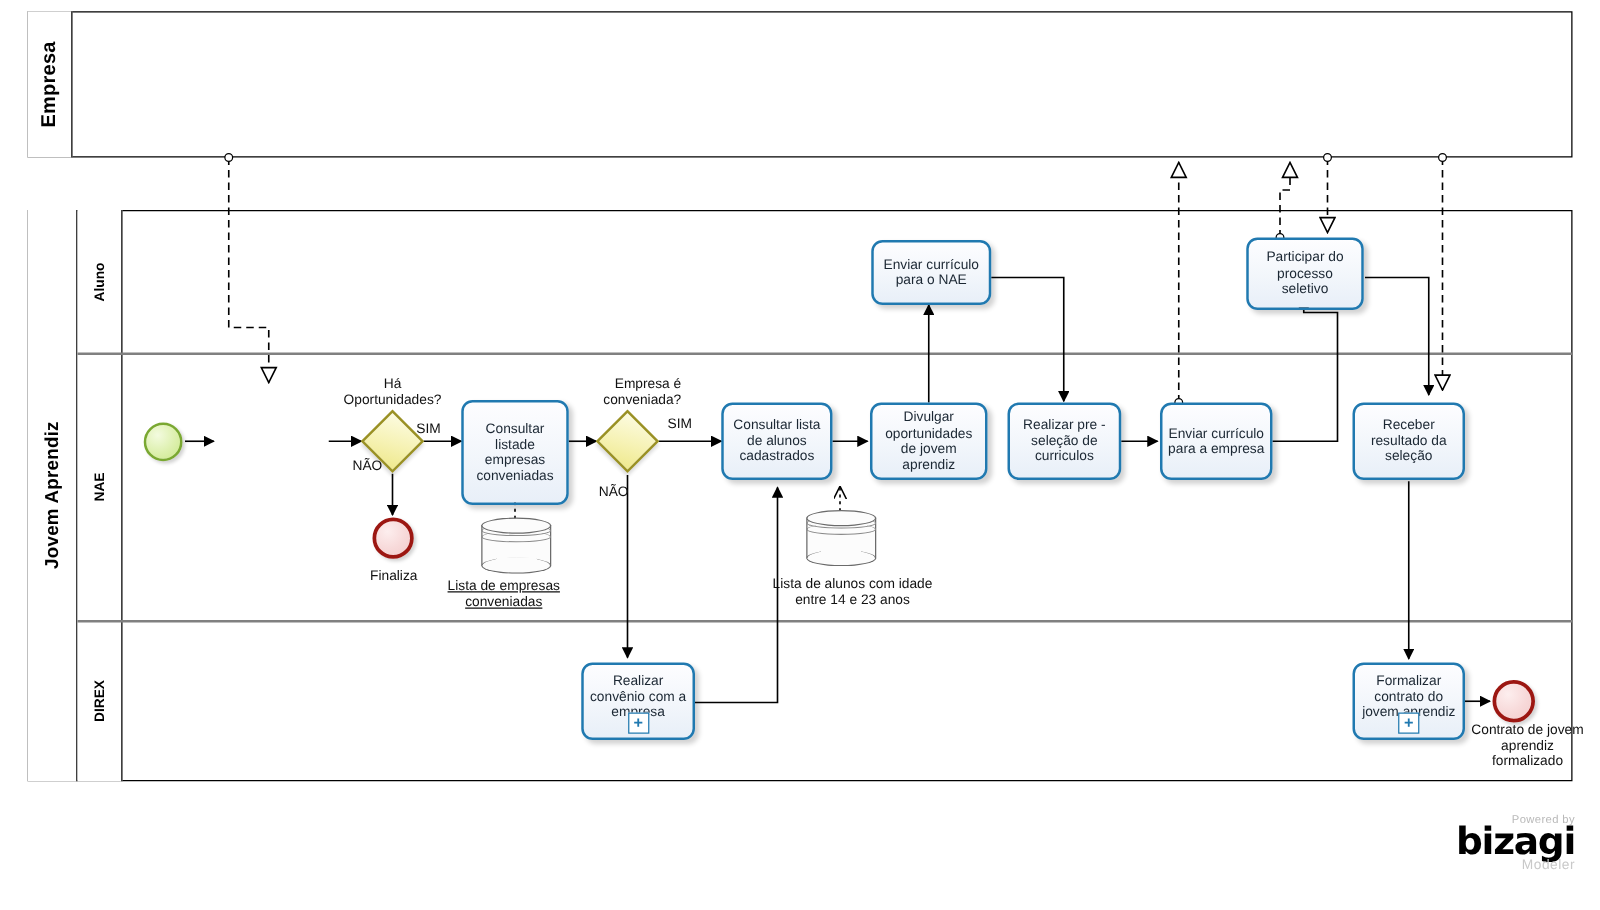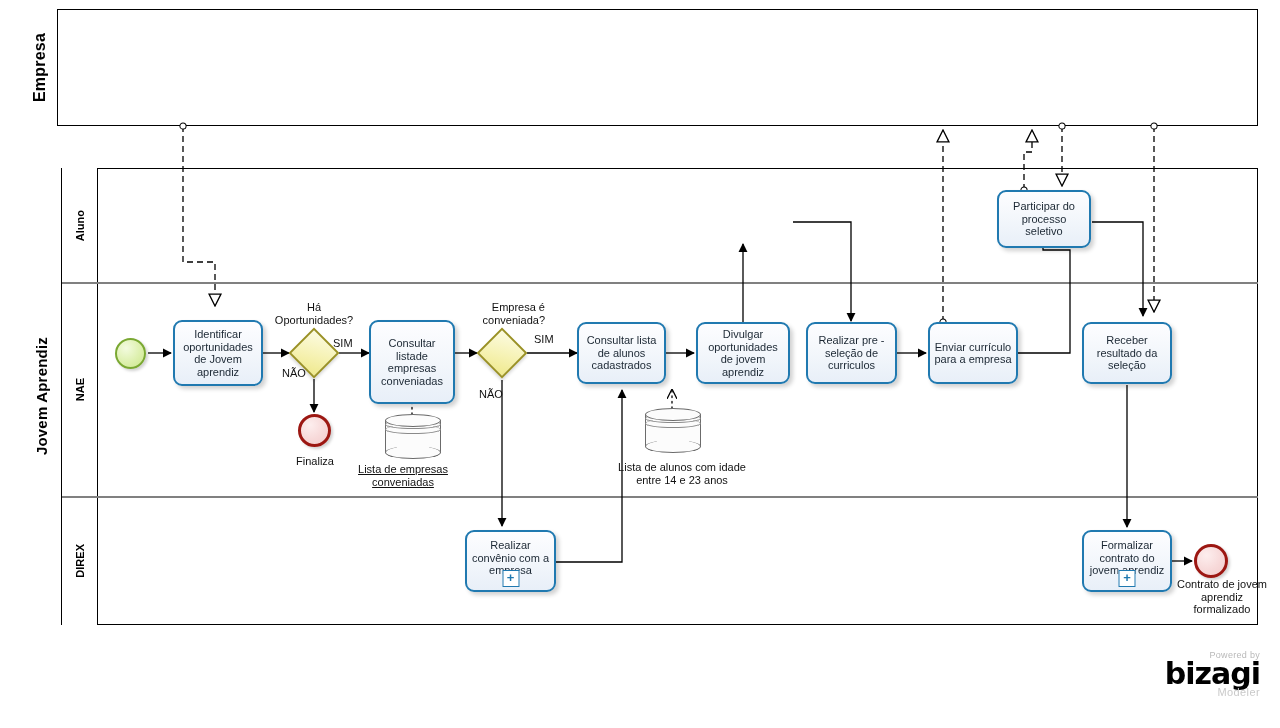--- a/index.html
+++ b/index.html
@@ -184,34 +184,34 @@
   <div class="lbl lbl-l" style="left:333px;top:337px;width:30px;">SIM</div>
   <div class="lbl lbl-l" style="left:282px;top:367px;width:32px;">NÃO</div>
 
   <div class="gw" style="left:484px;top:335px;width:36px;height:36px;">
       <i></i>
     </div>
   <div class="lbl" style="left:459px;top:301px;width:86px;text-align:right;">Empresa é conveniada?</div>
   <div class="lbl lbl-l" style="left:534px;top:333px;width:30px;">SIM</div>
   <div class="lbl lbl-l" style="left:479px;top:388px;width:32px;">NÃO</div>
 
-  <div class="task" style="left:173px;top:320px;width:90px;height:66px;">Identificar oportunidades de Jovem aprendiz</div>
 
   <div class="task" style="left:369px;top:320px;width:86px;height:84px;">Consultar listade empresas conveniadas</div>
 
   <div class="task" style="left:577px;top:322px;width:89px;height:62px;">Consultar lista de alunos cadastrados</div>
 
   <div class="task" style="left:696px;top:322px;width:94px;height:62px;">Divulgar oportunidades de jovem aprendiz</div>
 
   <div class="task" style="left:806px;top:322px;width:91px;height:62px;">Realizar pre - seleção de curriculos</div>
 
   <div class="task" style="left:928px;top:322px;width:90px;height:62px;">Enviar currículo para a empresa</div>
 
   <div class="task" style="left:1082px;top:322px;width:90px;height:62px;">Receber resultado da seleção</div>
 
+  <div class="task" style="left:697px;top:192px;width:96px;height:52px;">Enviar currículo para o NAE</div>
 
   <div class="task" style="left:997px;top:190px;width:94px;height:58px;">Participar do processo seletivo</div>
 
   <div class="task sub" style="left:465px;top:530px;width:91px;height:62px;">
     <span>Realizar convênio com a empresa</span>
     <span class="plus">+</span>
   </div>
 
   <div class="task sub" style="left:1082px;top:530px;width:90px;height:62px;">
     <span>Formalizar contrato do jovem aprendiz</span>

